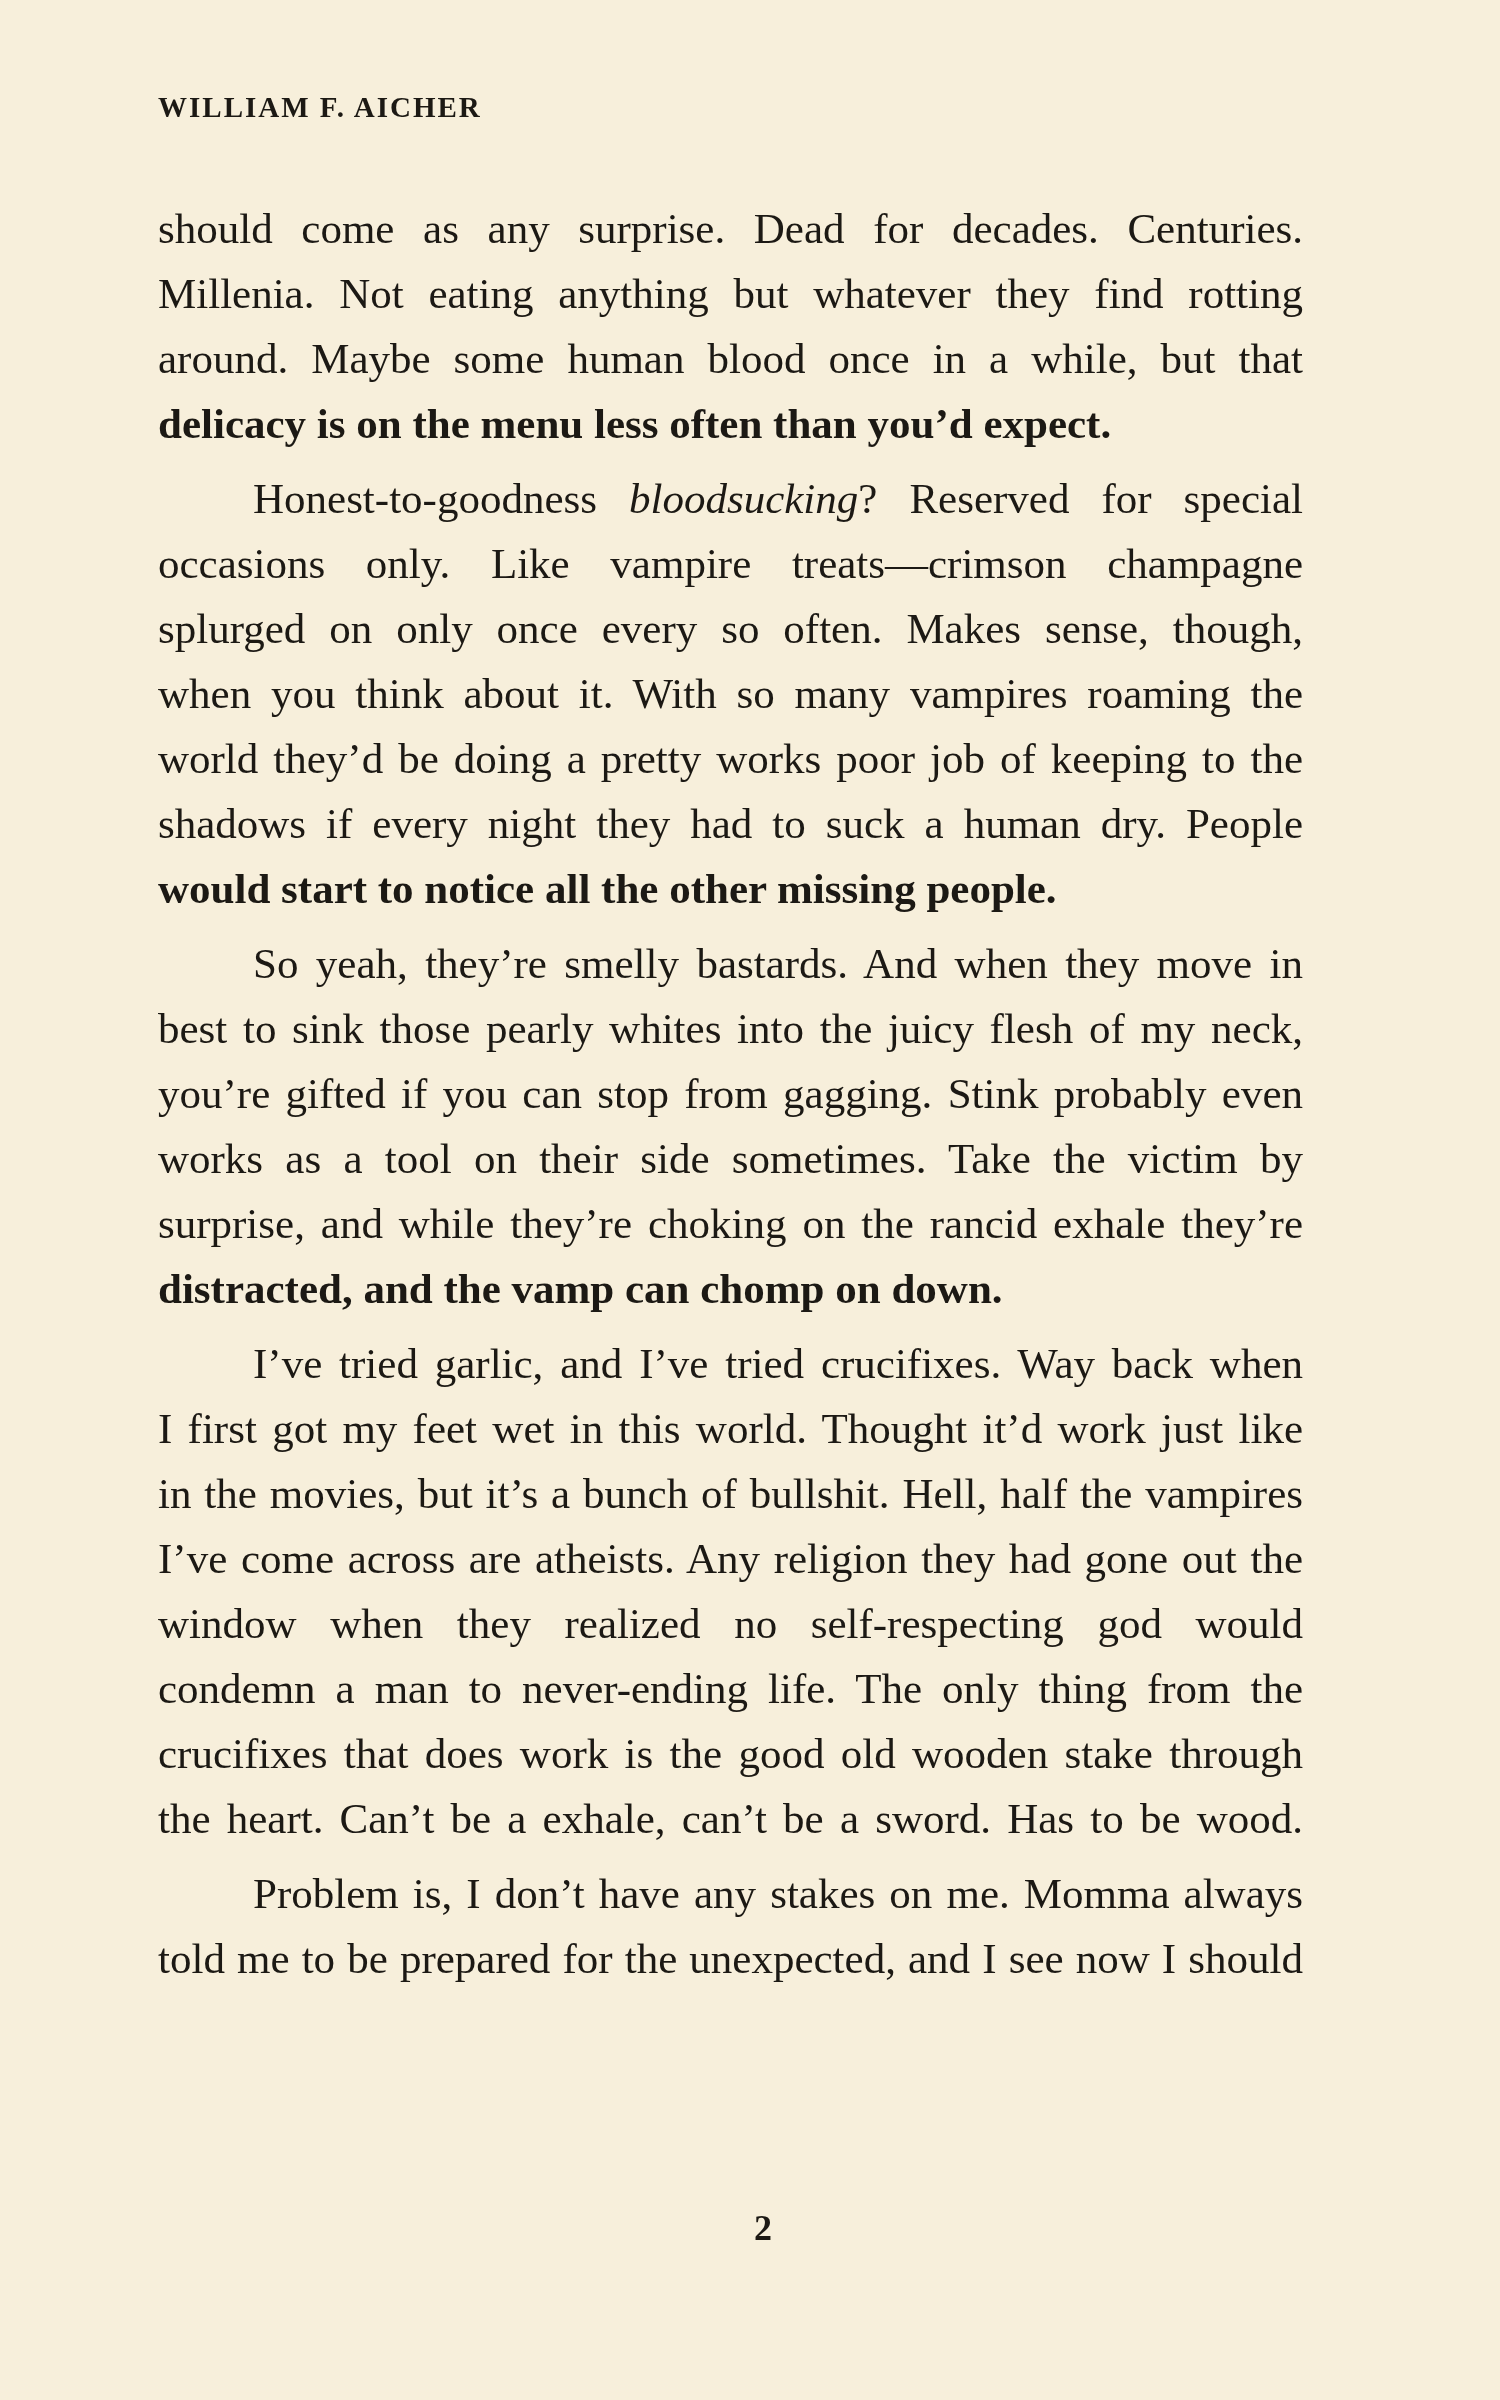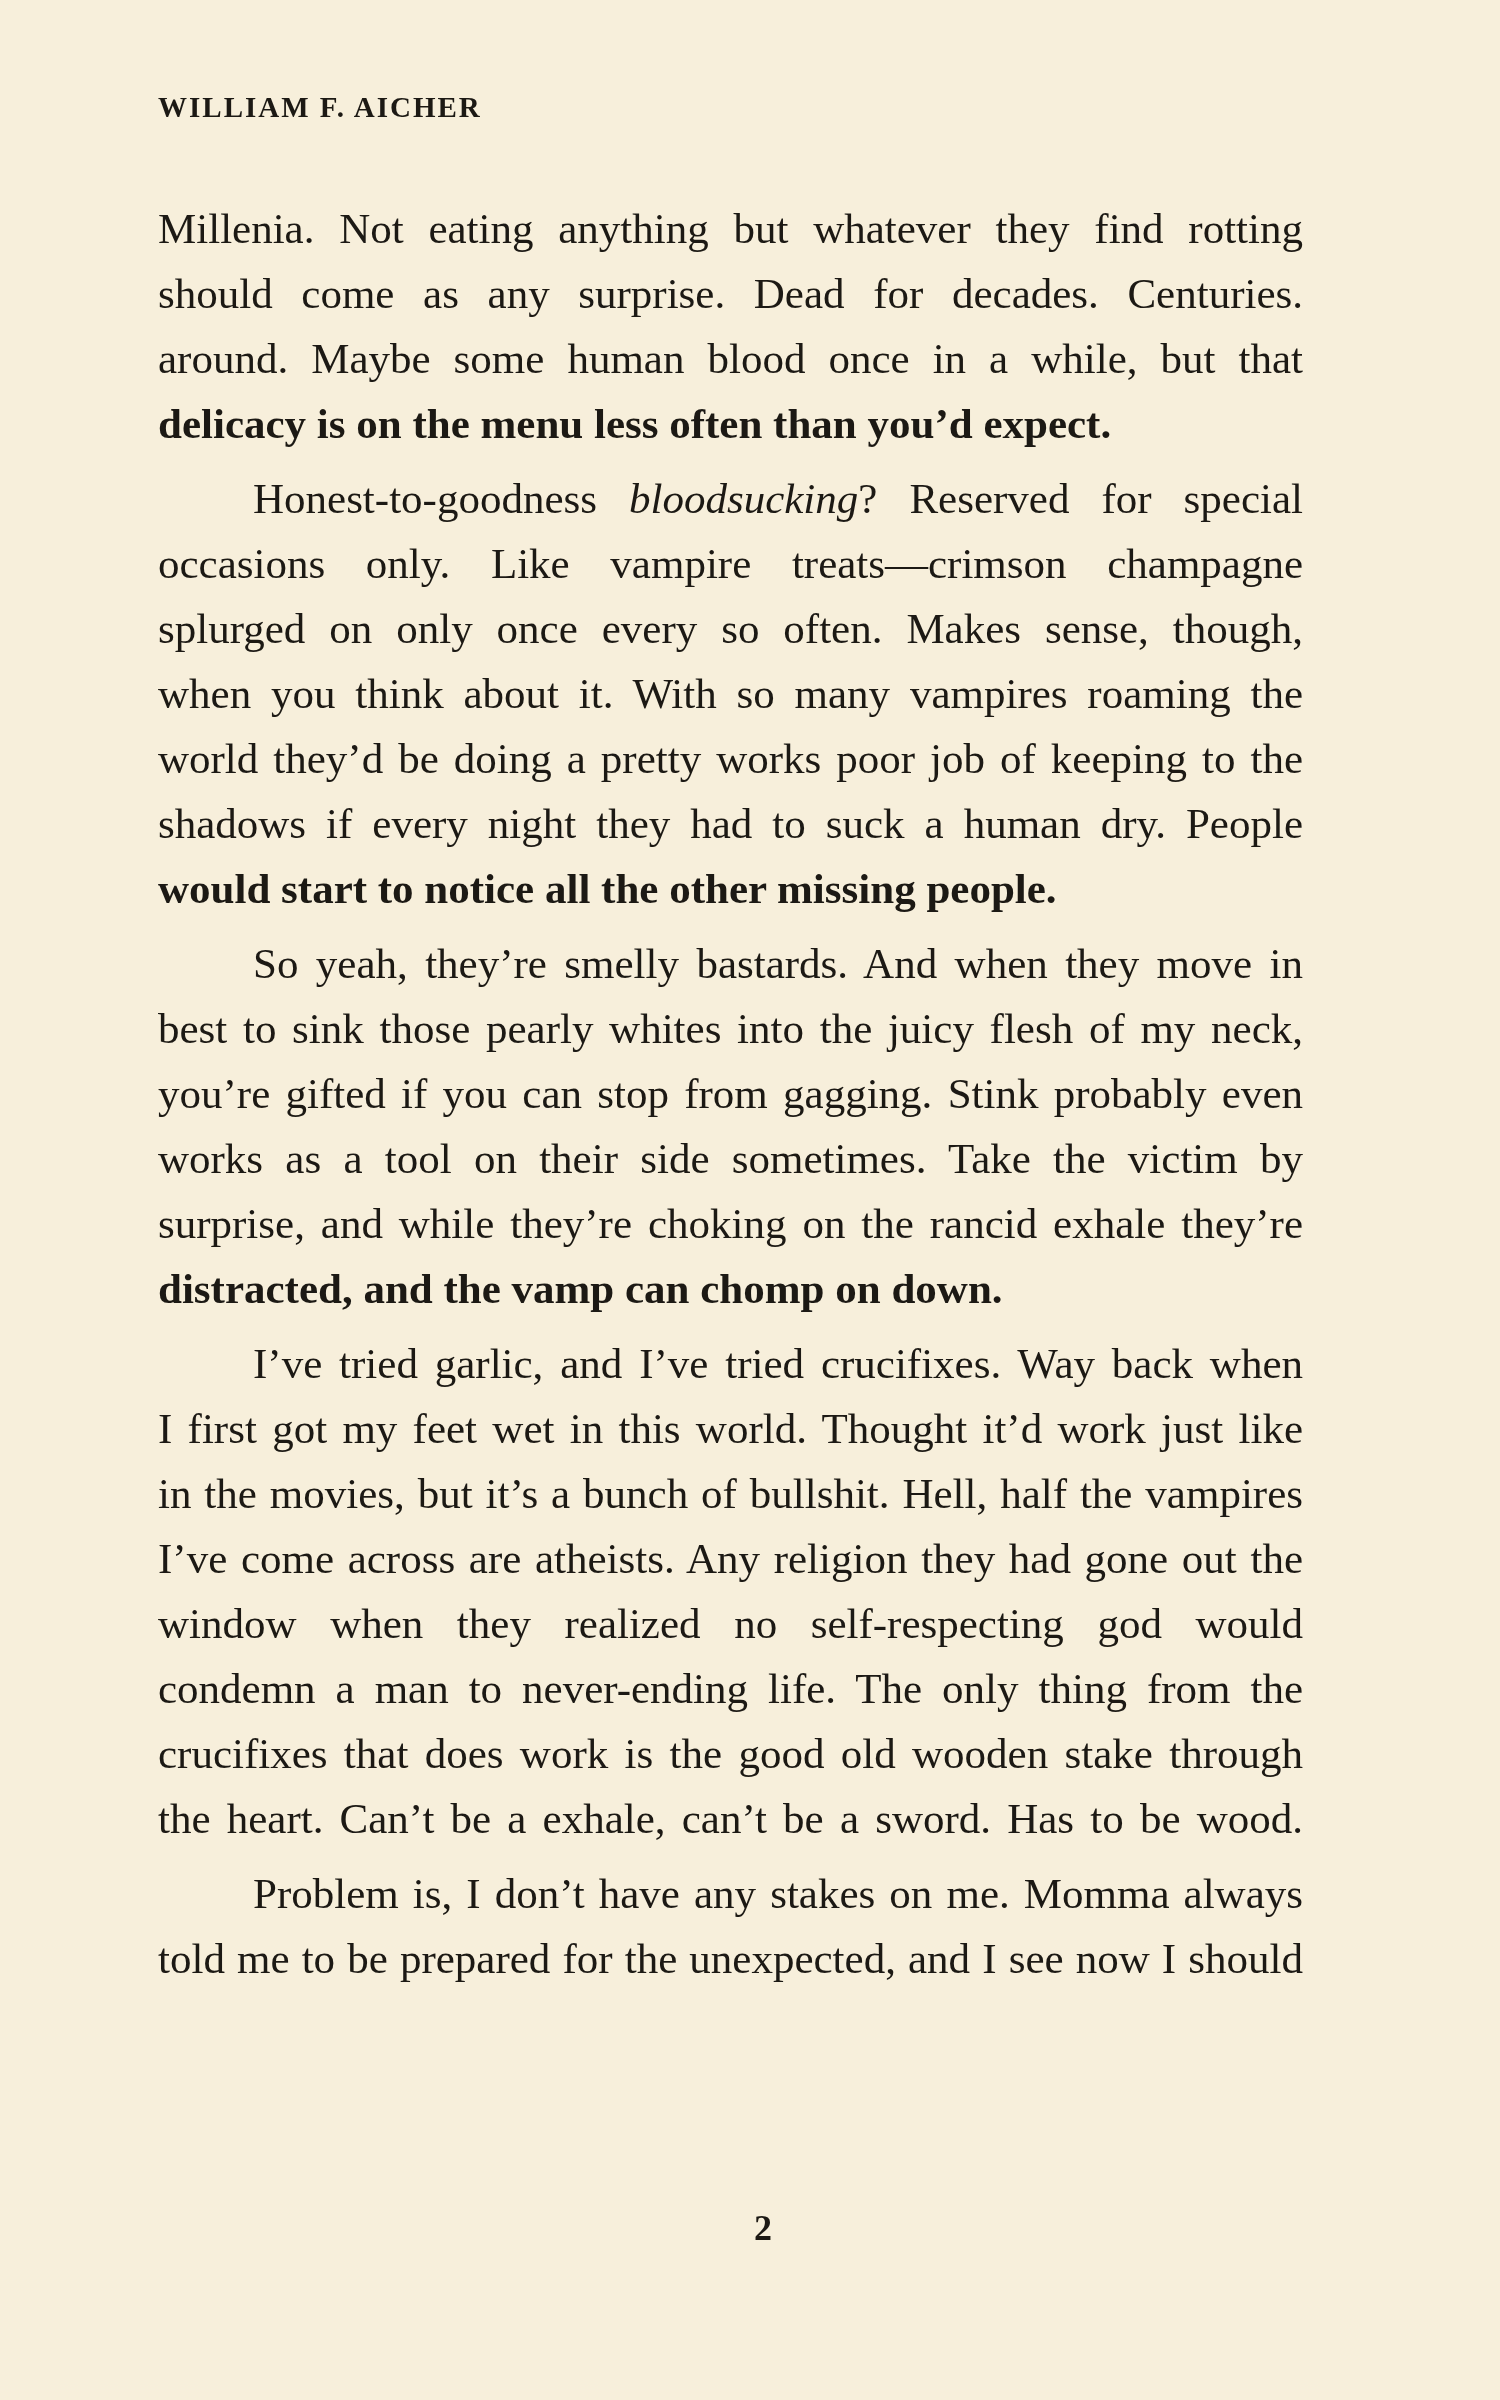--- a/index.html
+++ b/index.html
@@ -48,22 +48,22 @@
   }
 </style>
 </head>
 <body>
 
 <div class="page" style="background: rgb(247, 239, 219); color: rgb(28, 25, 20);">
   <div class="running-head">WILLIAM F. AICHER</div>
 
   <div class="body-text">
       <div class="para">
+        <div class="line"><span>should come as any surprise. Dead for decades. Centuries.</span></div>
         <div class="line"><span>Millenia. Not eating anything but whatever they find rotting</span></div>
-        <div class="line"><span>should come as any surprise. Dead for decades. Centuries.</span></div>
         <div class="line"><span>around. Maybe some human blood once in a while, but that</span></div>
         <div class="line endline"><span>delicacy is on the menu less often than you’d expect.</span></div>
       </div>
       <div class="para">
         <div class="line first"><span>Honest-to-goodness </span><i>bloodsucking</i><span>? Reserved for special</span></div>
         <div class="line"><span>occasions only. Like vampire treats—crimson champagne</span></div>
         <div class="line"><span>splurged on only once every so often. Makes sense, though,</span></div>
         <div class="line"><span>when you think about it. With so many vampires roaming the</span></div>
         <div class="line"><span>world they’d be doing a pretty works poor job of keeping to the</span></div>
         <div class="line"><span>shadows if every night they had to suck a human dry. People</span></div>

